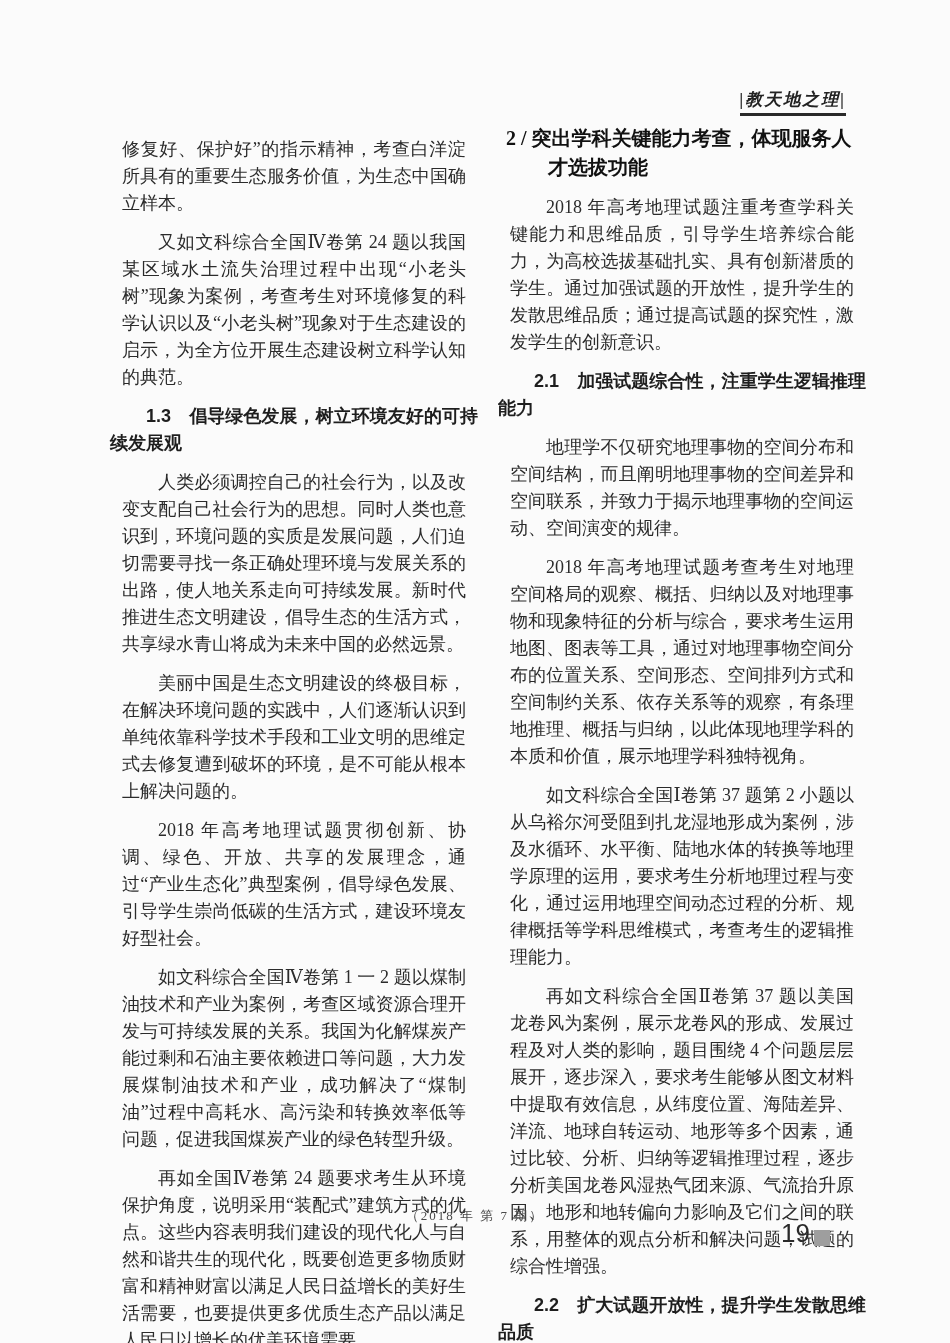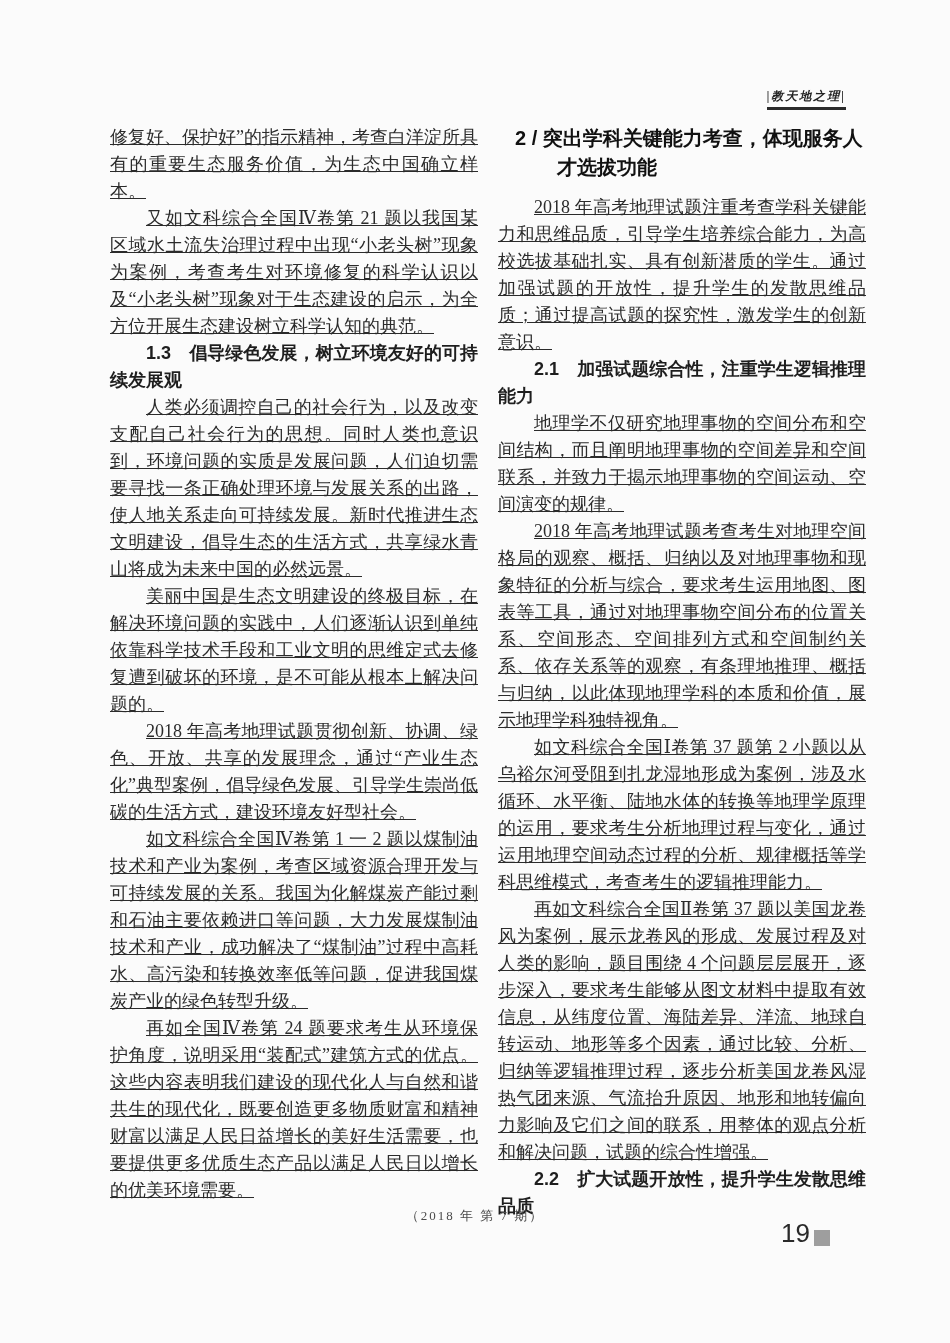--- a/index.html
+++ b/index.html
@@ -14,21 +14,21 @@
     background:#fbfbfb;
     overflow:hidden;
     color:#2b2b2b;
   }
   .journal-tag{
     position:absolute;
     top:88px;right:104px;
     font-family:"Liberation Serif","DejaVu Serif",serif;
     font-style:italic;
     font-weight:bold;
-    font-size:12px;
+    font-size:17px;
     letter-spacing:2px;
     color:#222;
     border-bottom:3px solid #2a2a2a;
     padding-bottom:2px;
   }
   .columns{
     position:absolute;
     left:110px;top:124px;
     width:756px;
     display:flex;
@@ -36,36 +36,35 @@
   }
   .col{
     width:368px;
     font-size:18px;
     line-height:27px;
     text-align:justify;
     text-justify:inter-ideograph;
     color:#2b2b2b;
   }
   .para{
-    margin:0;
+    margin:12px;
     text-indent:2em;
-    text-decoration:underline;
   }
   .para.noindent{text-indent:0;}
   .h-sub{
     margin:0;
     text-indent:2em;
     font-family:"Liberation Sans","DejaVu Sans",sans-serif;
     font-weight:bold;
     color:#1e1e1e;
     text-align:justify;
   }
   .h-main{
-    margin:0 0 12px 17px;
-    font-family:Liberation Sans, sans-serif;
+    margin:0 0 12px 8px;
+    font-family:Liberation Serif, serif;
     font-weight:bold;
     font-size:20px;
     line-height:29px;
     color:#111;
     padding-left:2.1em;
     text-indent:-2.1em;
     text-align:left;
   }
   .footer{
     position:absolute;
@@ -98,21 +97,21 @@
 <body>
 
 <div class="page">
 
   <div class="journal-tag">|教天地之理|</div>
 
   <div class="columns">
 
     <div class="col">
       <p class="para noindent">修复好、保护好”的指示精神，考查白洋淀所具有的重要生态服务价值，为生态中国确立样本。</p>
-      <p class="para">又如文科综合全国Ⅳ卷第 21 题以我国某区域水土流失治理过程中出现“小老头树”现象为案例，考查考生对环境修复的科学认识以及“小老头树”现象对于生态建设的启示，为全方位开展生态建设树立科学认知的典范。</p>
+      <p class="para">又如文科综合全国Ⅳ卷第 24 题以我国某区域水土流失治理过程中出现“小老头树”现象为案例，考查考生对环境修复的科学认识以及“小老头树”现象对于生态建设的启示，为全方位开展生态建设树立科学认知的典范。</p>
       <p class="h-sub">1.3　倡导绿色发展，树立环境友好的可持续发展观</p>
       <p class="para">人类必须调控自己的社会行为，以及改变支配自己社会行为的思想。同时人类也意识到，环境问题的实质是发展问题，人们迫切需要寻找一条正确处理环境与发展关系的出路，使人地关系走向可持续发展。新时代推进生态文明建设，倡导生态的生活方式，共享绿水青山将成为未来中国的必然远景。</p>
       <p class="para">美丽中国是生态文明建设的终极目标，在解决环境问题的实践中，人们逐渐认识到单纯依靠科学技术手段和工业文明的思维定式去修复遭到破坏的环境，是不可能从根本上解决问题的。</p>
       <p class="para">2018 年高考地理试题贯彻创新、协调、绿色、开放、共享的发展理念，通过“产业生态化”典型案例，倡导绿色发展、引导学生崇尚低碳的生活方式，建设环境友好型社会。</p>
       <p class="para">如文科综合全国Ⅳ卷第 1 一 2 题以煤制油技术和产业为案例，考查区域资源合理开发与可持续发展的关系。我国为化解煤炭产能过剩和石油主要依赖进口等问题，大力发展煤制油技术和产业，成功解决了“煤制油”过程中高耗水、高污染和转换效率低等问题，促进我国煤炭产业的绿色转型升级。</p>
       <p class="para">再如全国Ⅳ卷第 24 题要求考生从环境保护角度，说明采用“装配式”建筑方式的优点。这些内容表明我们建设的现代化人与自然和谐共生的现代化，既要创造更多物质财富和精神财富以满足人民日益增长的美好生活需要，也要提供更多优质生态产品以满足人民日以增长的优美环境需要。</p>
     </div>
 
     <div class="col">
       <h2 class="h-main">2 / 突出学科关键能力考查，体现服务人才选拔功能</h2>

